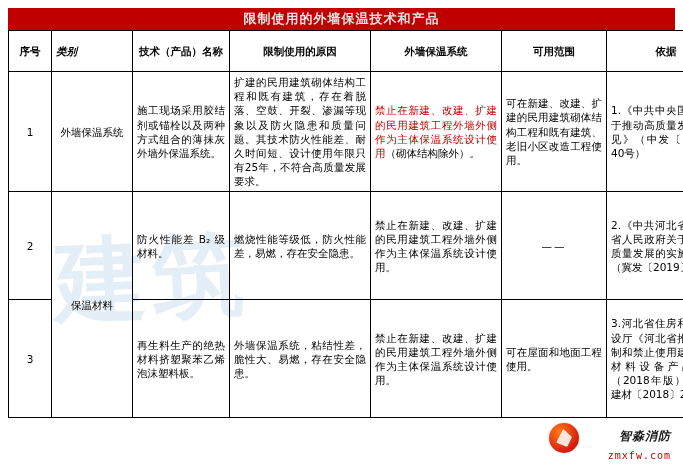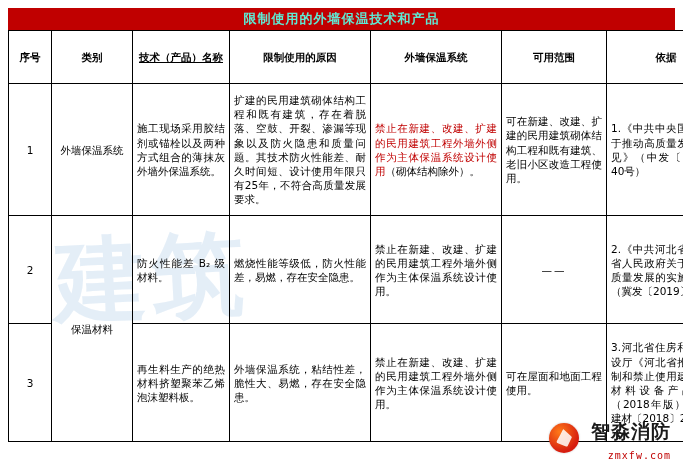--- a/index.html
+++ b/index.html
@@ -37,56 +37,56 @@
     white-space: nowrap;
     transform: rotate(-3deg);
   }
   .title-bar {
     position: absolute;
     left: 8px;
     top: 8px;
     width: 667px;
     height: 22px;
     background: #c00000;
-    color: #5eead4;
+    color: #e5e5e5;
     font-size: 13px;
     font-weight: bold;
     line-height: 22px;
     text-align: center;
     letter-spacing: 1px;
     z-index: 3;
   }
   table.main {
     position: absolute;
     left: 8px;
     top: 30px;
     width: 667px;
     border-collapse: collapse;
     table-layout: fixed;
     z-index: 2;
     background: transparent;
   }
   table.main td, table.main th {
     border: 1px solid #000000;
     vertical-align: middle;
-    padding: 9px 4px;
+    padding: 3px 4px;
     font-size: 10.5px;
     line-height: 1.35;
     color: #000000;
     background: transparent;
   }
   thead th {
     font-weight: bold;
     text-align: center;
     font-size: 11.5px;
     height: 34px;
   }
   .c-idx { width: 34px; text-align: center; }
-  .c-cat { width: 72px; text-align: center; }
-  .c-tech { width: 88px; text-decoration: underline; }
+  .c-cat { width: 72px; text-align: left; font-style: italic; }
+  .c-tech { width: 88px; }
   .c-reason { width: 132px; }
   .c-scope { width: 122px; }
   .c-range { width: 96px; text-align: center; }
   .c-basis { width: 110px; }
 
   td.center { text-align: center; }
   td.justify { text-align: justify; text-justify: inter-ideograph; }
   .red { color: #c00000; }
   .redbold { color: #c00000; }
   .dash { text-align: center; letter-spacing: 2px; }
@@ -123,24 +123,25 @@
     height: 18px;
     border-radius: 50% 50% 45% 45%;
     background: #ffffff;
     opacity: 0.85;
     clip-path: polygon(45% 0%, 100% 45%, 70% 100%, 0% 75%, 25% 35%);
   }
   .logo .l-name {
     position: absolute;
     right: 0;
     bottom: 22px;
-    font-size: 19px;
+    font-size: 12px;
     font-weight: bold;
     color: #1a1a1a;
     letter-spacing: 1px;
+    font-style: italic;
   }
   .logo .l-sub {
     position: absolute;
     right: 0;
     bottom: 6px;
     font-size: 10px;
     color: #c00000;
     letter-spacing: 1px;
     font-family: "DejaVu Sans Mono", "Liberation Mono", monospace;
     margin-left: 32px;

